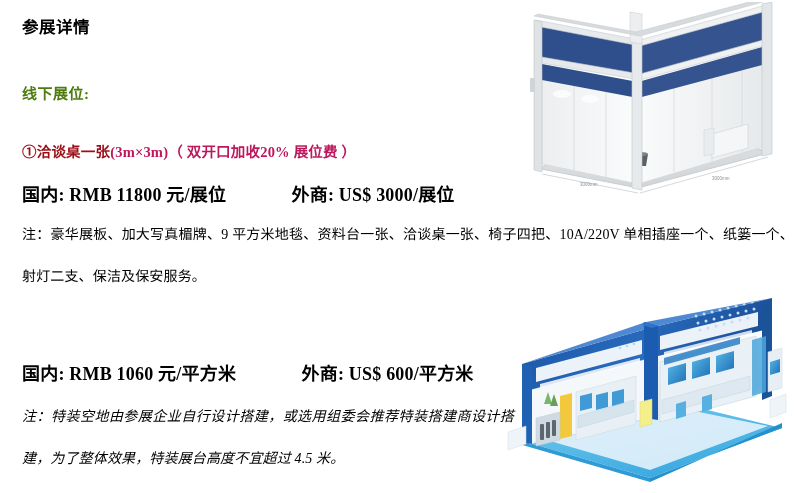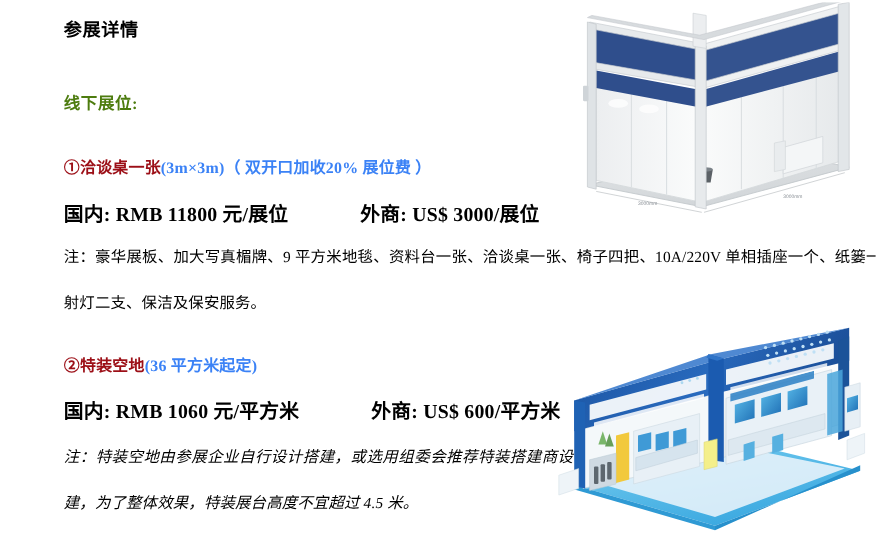--- a/index.html
+++ b/index.html
@@ -24,21 +24,20 @@
     background: #ffffff;
   }
 
   
   .text-col {
     position: absolute;
     left: 22px;
     top: 0;
     width: 510px;
     height: 493px;
-    margin-left: 36px;
   }
 
   .doc-title {
     position: absolute;
     left: 0;
     top: 14px;
     font-size: 16.5px;
     font-weight: bold;
     letter-spacing: 0.5px;
     color: #000000;
@@ -64,21 +63,21 @@
     white-space: nowrap;
     letter-spacing: 0.2px;
   }
   .item-head.h1 { top: 140px; }
   .item-head.h2 { top: 320px; }
   .item-head .num,
   .item-head .red {
     color: #9c0f17;
   }
   .item-head .blk {
-    color: #3b82f6;
+    color: #be185d;
   }
 
   .price-line {
     position: absolute;
     left: 0;
     font-size: 18px;
     font-weight: bold;
     white-space: nowrap;
     color: #000000;
     letter-spacing: 0.2px;
@@ -150,23 +149,20 @@
     <div class="price-line p1">
       <span>国内:</span>
       <span>RMB 11800 元/展位</span>
       <span class="gap"></span>
       <span>外商:</span>
       <span>US$ 3000/展位</span>
     </div>
 
     <div class="note n1">注：豪华展板、加大写真楣牌、9 平方米地毯、资料台一张、洽谈桌一张、椅子四把、10A/220V 单相插座一个、纸篓一个、射灯二支、保洁及保安服务。</div>
 
-    <div class="item-head h2">
-      <span class="num">②</span><span class="red">特装空地</span><span class="blk">(36 平方米起定)</span>
-    </div>
 
     <div class="price-line p2">
       <span>国内:</span>
       <span>RMB 1060 元/平方米</span>
       <span class="gap"></span>
       <span>外商:</span>
       <span>US$ 600/平方米</span>
     </div>
 
     <div class="note n2">注：特装空地由参展企业自行设计搭建，或选用组委会推荐特装搭建商设计搭建，为了整体效果，特装展台高度不宜超过 4.5 米。</div>

